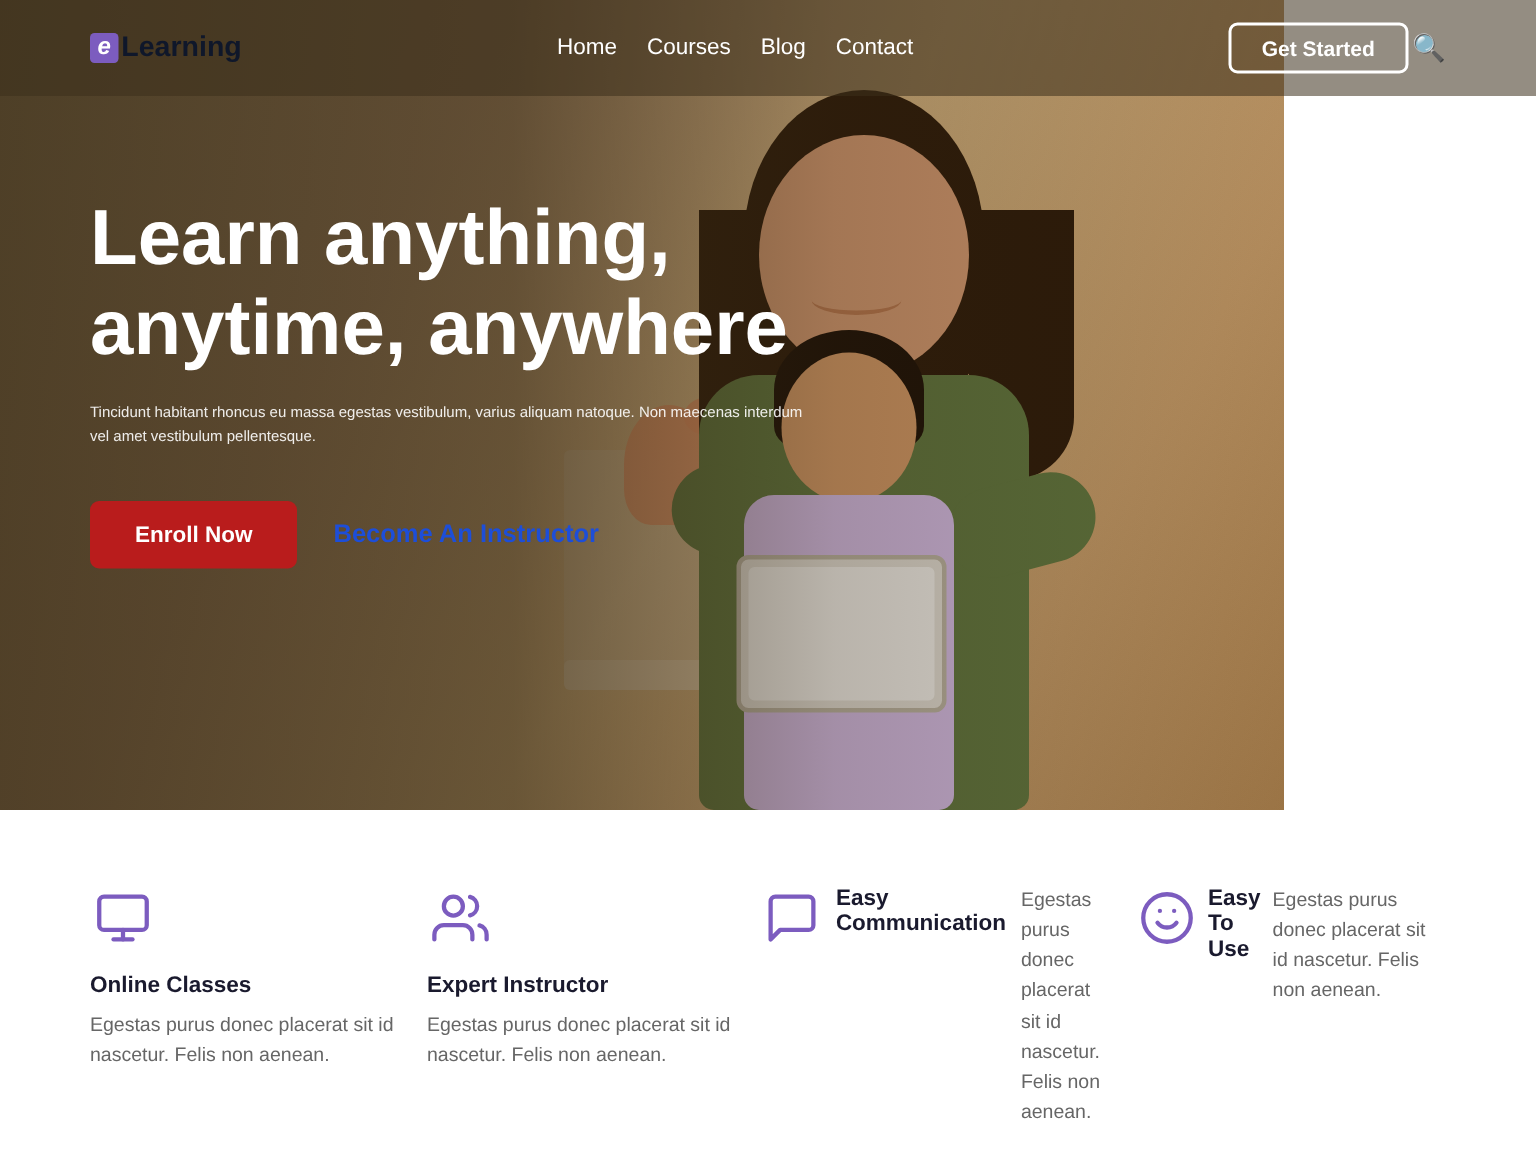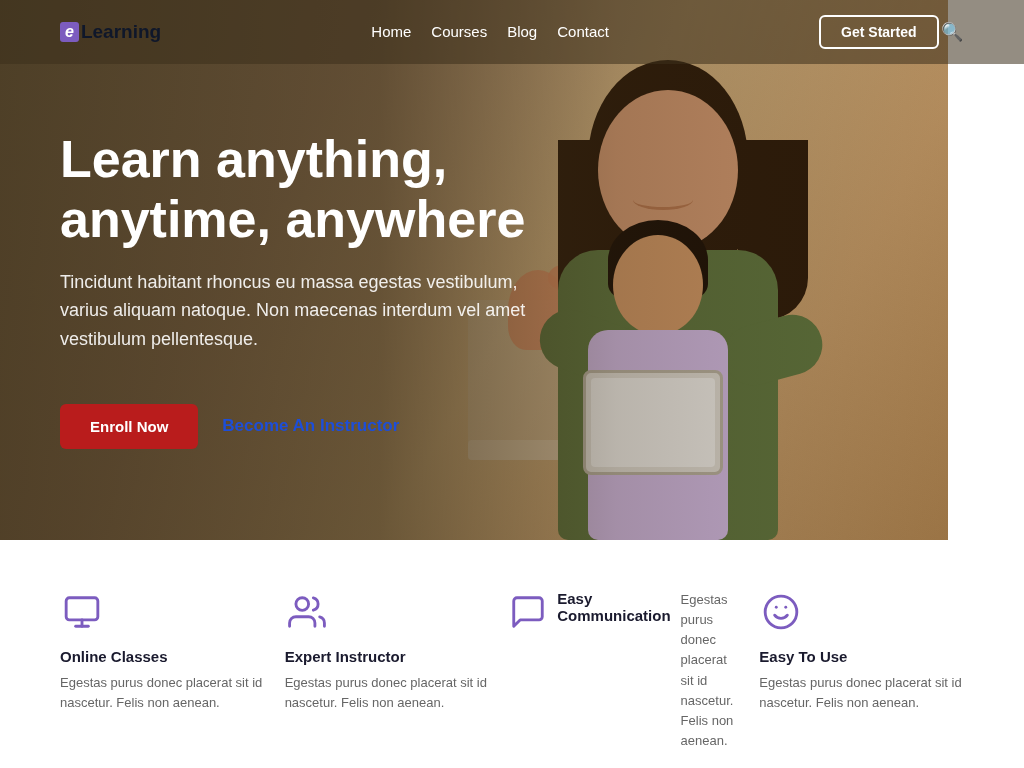--- a/index.html
+++ b/index.html
@@ -24,21 +24,21 @@
       <li><a href="#" style="color:#fff; text-decoration:none; font-size:15px;">Contact</a></li>
     </ul>
 
     <div style="display:flex; align-items:center; gap:3px;">
       <button style="background:transparent; color:#fff; border:2px solid #fff; border-radius:6px; padding:7px 20px; font-size:14px; font-weight:600; cursor:pointer;">Get Started</button>
       <span style="color:#fff; font-size:18px; cursor:pointer;">🔍</span>
     </div>
   </nav>
 </header>
 
-<section style="position:relative; width:948px; height:540px; overflow:hidden; margin-top:-64px;">
+<section style="position:relative; width:856px; height:540px; overflow:hidden; margin-top:-64px;">
 
   <div style="position:absolute; inset:0; z-index:0;">
 
     <div style="position:absolute; inset:0; background: linear-gradient(120deg, #9e8a6a 0%, #b09070 30%, #c8a878 55%, #b89060 80%, #a07848 100%);"></div>
 
     <div style="position:absolute; bottom:80px; right:200px; width:280px; height:160px; background:rgba(200,180,150,0.5); border-radius:4px;"></div>
     <div style="position:absolute; bottom:80px; right:200px; width:280px; height:20px; background:rgba(210,190,160,0.7); border-radius:4px;"></div>
 
     <div style="position:absolute; bottom:190px; right:380px; width:60px; height:80px; background:#d4845a; border-radius:50% 50% 30% 30%; opacity:0.8;"></div>
     <div style="position:absolute; bottom:250px; right:370px; width:30px; height:25px; background:#d4845a; border-radius:50%; opacity:0.8;"></div>
@@ -73,21 +73,21 @@
     </div>
   </div>
 
   <div style="position:absolute; inset:0; background:linear-gradient(to right, rgba(55,42,20,0.78) 0%, rgba(55,42,20,0.65) 40%, rgba(55,42,20,0.25) 65%, rgba(55,42,20,0.05) 100%); z-index:1;"></div>
 
   <div style="position:absolute; z-index:5; left:60px; top:130px; max-width:560px;">
     <h1 style="font-size:52px; font-weight:700; color:#fff; line-height:1.15; margin-bottom:18px;">
       <span>Learn anything,</span><br>
       <span>anytime, anywhere</span>
     </h1>
-    <p style="font-size:18px; color:rgba(255,255,255,0.9); line-height:1.6; max-width:490px; margin-bottom:50px;">Tincidunt habitant rhoncus eu massa egestas vestibulum, varius aliquam natoque. Non maecenas interdum vel amet vestibulum pellentesque.</p>
+    <p style="font-size:10px; color:rgba(255,255,255,0.9); line-height:1.6; max-width:490px; margin-bottom:34px;">Tincidunt habitant rhoncus eu massa egestas vestibulum, varius aliquam natoque. Non maecenas interdum vel amet vestibulum pellentesque.</p>
     <div style="display:flex; align-items:center; gap:24px;">
       <button style="background:#b91c1c; color:#fff; border:none; border-radius:6px; padding:14px 30px; font-size:15px; font-weight:600; cursor:pointer;">Enroll Now</button>
       <a href="#" style="color:#1d4ed8; font-size:17px; font-weight:700; text-decoration:none;">Become An Instructor</a>
     </div>
   </div>
 </section>
 
 <section style="background:#fff; padding:50px 60px 45px; display:flex; justify-content:flex-start; gap:20px; width:1024px;">
 
   <div style="flex:1; display:flex; flex-direction:column; gap:8px;">
@@ -118,21 +118,21 @@
   <div style="flex:1; display:flex; gap:10px;">
     <div style="width:44px; height:44px; display:flex; align-items:center; justify-content:center; margin-bottom:6px;">
       <svg viewBox="0 0 24 24" width="38" height="38" fill="none" stroke="#7c5cbf" stroke-width="1.8" stroke-linecap="round" stroke-linejoin="round">
         <path d="M21 15a2 2 0 0 1-2 2H7l-4 4V5a2 2 0 0 1 2-2h14a2 2 0 0 1 2 2z"></path>
       </svg>
     </div>
     <div style="font-size:15px; font-weight:700; color:#1a1a2e;">Easy Communication</div>
     <div style="font-size:13px; color:#666; line-height:1.55;">Egestas purus donec placerat sit id nascetur. Felis non aenean.</div>
   </div>
 
-  <div style="flex:1; display:flex; flex-direction:column; gap:8px;">
+  <div style="flex:1; display:flex; gap:8px;">
     <div style="width:44px; height:44px; display:flex; align-items:center; justify-content:center; margin-bottom:6px;">
       <svg viewBox="0 0 24 24" width="38" height="38" fill="none" stroke="#7c5cbf" stroke-width="1.8" stroke-linecap="round" stroke-linejoin="round">
         <circle cx="12" cy="12" r="10"></circle>
         <path d="M8 14s1.5 2 4 2 4-2 4-2"></path>
         <line x1="9" y1="9" x2="9.01" y2="9"></line>
         <line x1="15" y1="9" x2="15.01" y2="9"></line>
       </svg>
     </div>
     <div style="font-size:15px; font-weight:700; color:#1a1a2e;">Easy To Use</div>
     <div style="font-size:13px; color:#666; line-height:1.55;">Egestas purus donec placerat sit id nascetur. Felis non aenean.</div>

